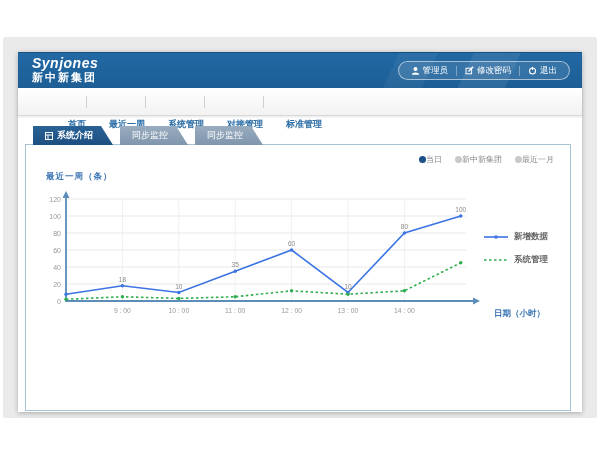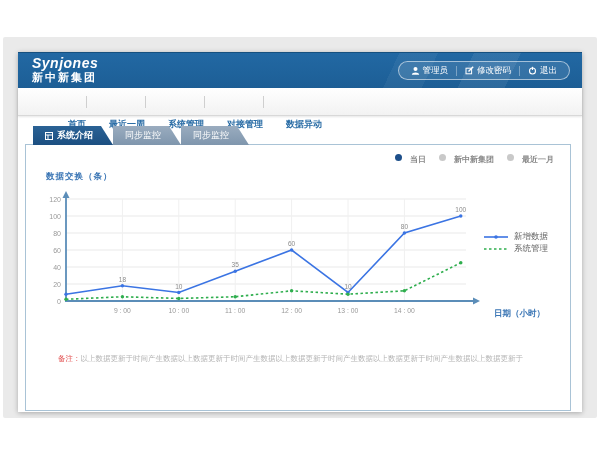--- a/index.html
+++ b/index.html
@@ -43,41 +43,41 @@
   
   .mainnav{
     height:27px;display:flex;align-items:center;
     background:linear-gradient(180deg,#ffffff,#f2f2f2);
     border-bottom:1px solid #d8d8d8;box-shadow:0 1px 2px rgba(0,0,0,.10);
     position:relative;padding-left:10px;
   }
   .nav-item{width:58px;text-align:right;font-size:9px;font-weight:bold;color:#2a6da6;cursor:pointer;margin-top:46px;}
   .nav-sep{width:1px;height:12px;background:#cfcfcf;}
   
-  .tabs{position:absolute;left:15px;top:74px;display:flex;z-index:3;}
+  .tabs{position:absolute;left:15px;top:74px;display:flex;gap:7px;z-index:3;}
   .tab{
     height:19px;line-height:19px;padding:0 20px 0 12px;font-size:9px;color:#fff;cursor:pointer;
     clip-path:polygon(0 0,calc(100% - 12px) 0,100% 100%,0 100%);
     display:flex;align-items:center;gap:4px;
   }
   .tab.active{background:linear-gradient(180deg,#2a6295,#1c4f81);font-weight:bold;}
   .tab.inactive{background:linear-gradient(180deg,#9aacbf,#7f96ad);}
   .panel{
     position:absolute;left:7px;top:92px;width:546px;height:267px;
     background:#fff;border:1px solid #a9c3d6;box-sizing:border-box;z-index:1;
   }
   
   .period{position:absolute;right:16px;top:9px;display:flex;gap:13px;align-items:center;}
-  .radio-item{display:flex;align-items:flex-start;gap:8px;font-size:8px;color:#888;cursor:pointer;font-weight:bold;}
+  .radio-item{display:flex;align-items:center;gap:0;font-size:8px;color:#888;cursor:pointer;}
   .radio-dot{width:7px;height:7px;border-radius:50%;background:#c9c9c9;}
   .radio-item.selected .radio-dot{background:#1d4f8a;}
   
   .ylabel{position:absolute;left:20px;top:26px;font-size:8.5px;font-weight:bold;color:#3b76b5;letter-spacing:1px;}
   #chart{position:absolute;left:0;top:44px;}
-  .series-legend{position:absolute;left:458px;top:86px;display:flex;flex-direction:column;}
+  .series-legend{position:absolute;left:458px;top:86px;display:flex;flex-direction:column;gap:11px;font-weight:bold;}
   .legend-row{display:flex;align-items:center;gap:6px;font-size:8.5px;color:#666;cursor:pointer;}
   
   .note{position:absolute;left:32px;right:14px;top:209px;font-size:7.5px;color:#b3b3b3;line-height:1.4;}
   .note-label{color:#e04444;}
 </style>
 </head>
 <body>
 
 <div class="stage"></div>
 
@@ -118,21 +118,21 @@
 
   <div class="mainnav">
       <span class="nav-item">首页</span>
       <span class="nav-sep"></span>
       <span class="nav-item">最近一周</span>
       <span class="nav-sep"></span>
       <span class="nav-item">系统管理</span>
       <span class="nav-sep"></span>
       <span class="nav-item">对接管理</span>
       <span class="nav-sep"></span>
-      <span class="nav-item">数据异动</span>
+      <span class="nav-item">标准管理</span>
     </div>
 
   <div class="tabs">
       <div class="tab active">
         <svg width="8" height="8">
           <rect x="0.5" y="0.5" width="7" height="7" fill="none" stroke="#fff" stroke-width="1"></rect>
           <line x1="0.5" y1="3" x2="7.5" y2="3" stroke="#fff" stroke-width="1"></line>
           <line x1="3" y1="3" x2="3" y2="7.5" stroke="#fff" stroke-width="1"></line>
         </svg>
         <span>系统介绍</span>
@@ -153,21 +153,21 @@
         </span>
         <span class="radio-item">
           <span class="radio-dot"></span>
           <span>新中新集团</span>
         </span>
         <span class="radio-item">
           <span class="radio-dot"></span>
           <span>最近一月</span>
         </span>
       </div>
-    <div class="ylabel">数据交换（条）</div>
+    <div class="ylabel">最近一周（条）</div>
     <svg id="chart" width="547" height="142">
         <text x="35" y="114.5" text-anchor="end" font-size="7" fill="#999999">0</text>
         <line x1="40" y1="95" x2="440" y2="95" stroke="#e9e9e9" stroke-width="1"></line>
         <text x="35" y="97.5" text-anchor="end" font-size="7" fill="#999999">20</text>
         <line x1="40" y1="78" x2="440" y2="78" stroke="#e9e9e9" stroke-width="1"></line>
         <text x="35" y="80.5" text-anchor="end" font-size="7" fill="#999999">40</text>
         <line x1="40" y1="61" x2="440" y2="61" stroke="#e9e9e9" stroke-width="1"></line>
         <text x="35" y="63.5" text-anchor="end" font-size="7" fill="#999999">60</text>
         <line x1="40" y1="44" x2="440" y2="44" stroke="#e9e9e9" stroke-width="1"></line>
         <text x="35" y="46.5" text-anchor="end" font-size="7" fill="#999999">80</text>
@@ -226,18 +226,15 @@
           </svg>
           <span>新增数据</span>
         </div>
         <div class="legend-row">
           <svg width="24" height="6">
             <line x1="0" y1="3" x2="24" y2="3" stroke="#2fae4e" stroke-width="1.6" stroke-dasharray="2.5 2.5"></line>
           </svg>
           <span>系统管理</span>
         </div>
       </div>
-    <div class="note">
-      <span class="note-label">备注：</span><span>以上数据更新于时间产生数据以上数据更新于时间产生数据以上数据更新于时间产生数据以上数据更新于时间产生数据以上数据更新于</span>
-    </div>
   </div>
 
 </div>
 
 </body></html>

